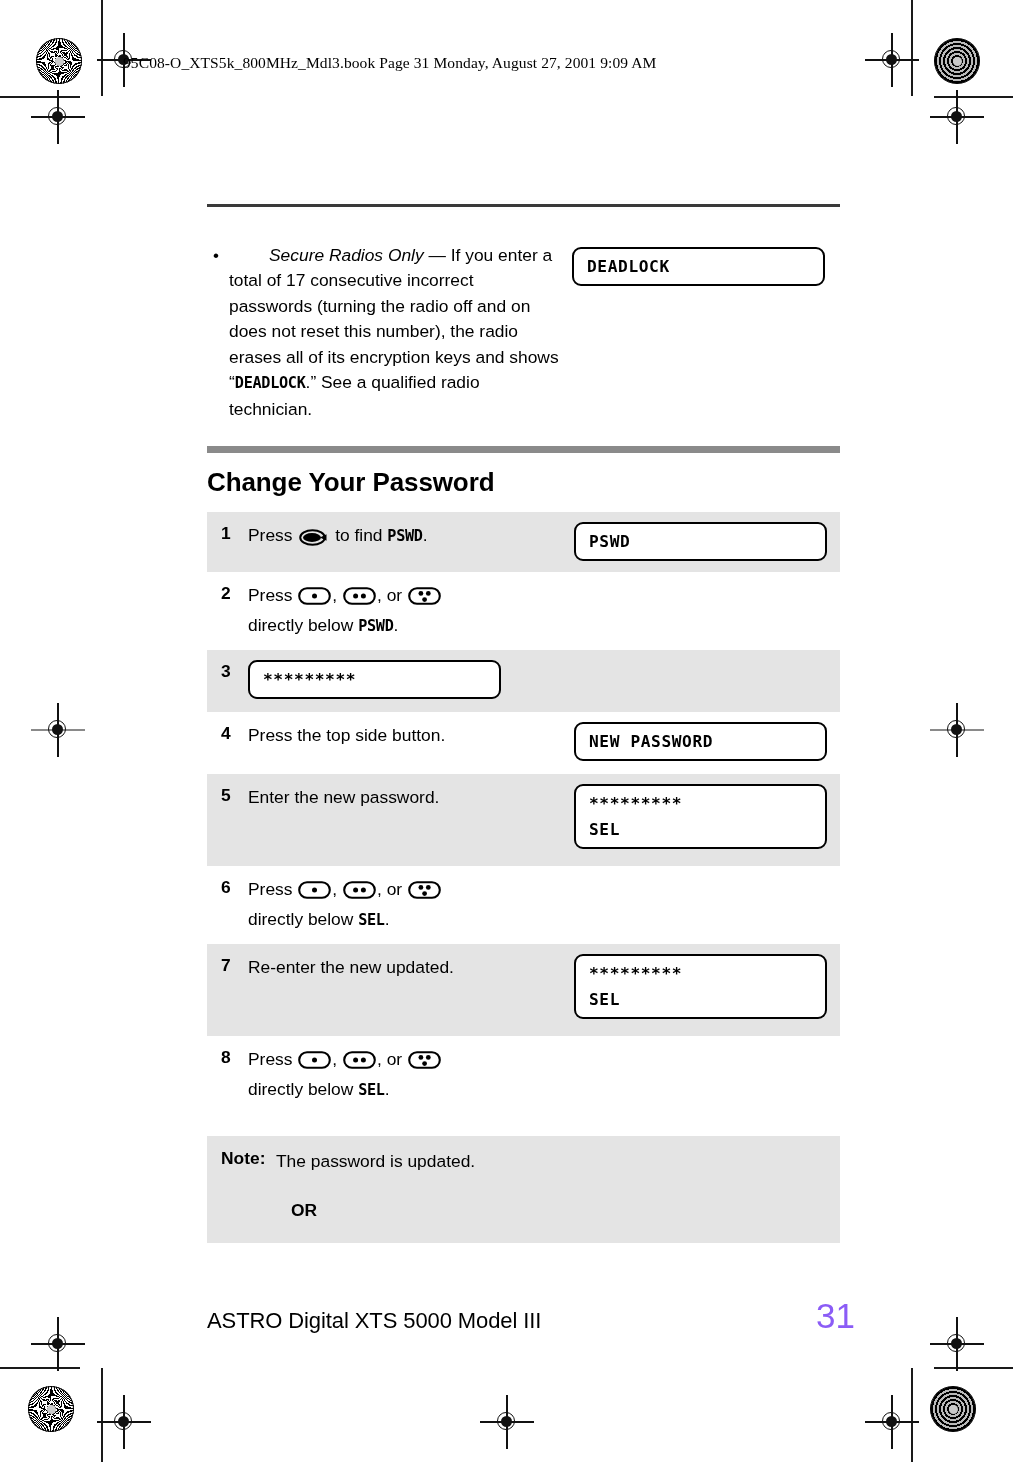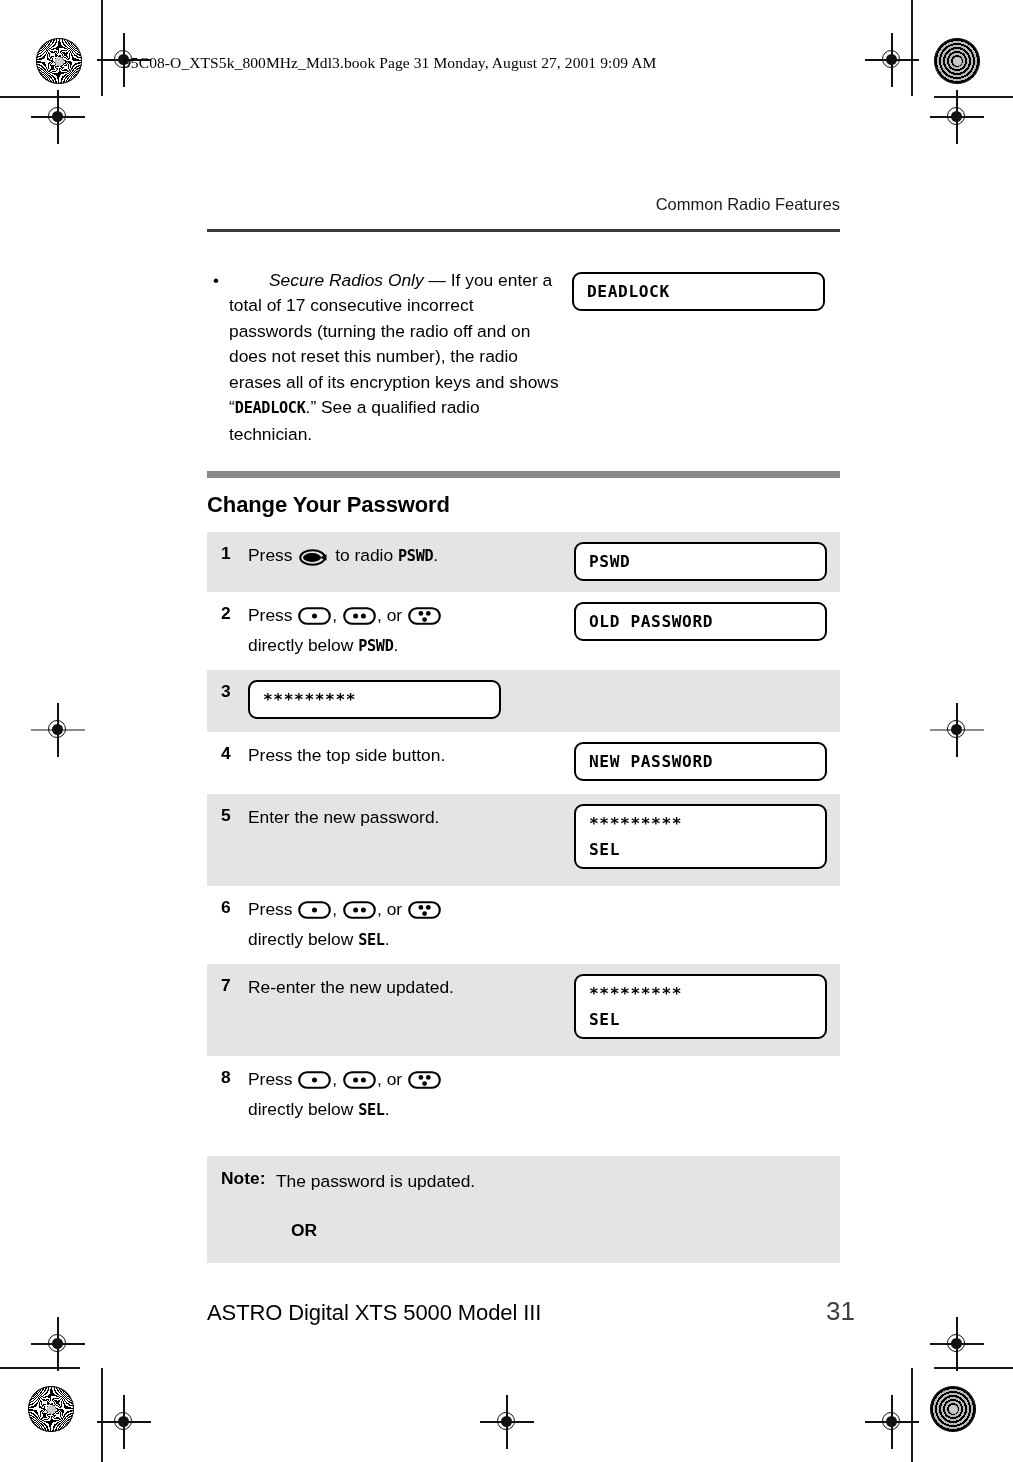--- a/index.html
+++ b/index.html
@@ -152,21 +152,21 @@
     line-height: 21px;
   }
   .display-box .line2 { margin-top: 5px; }
 
   .gray-bar {
     height: 6.5px;
     background: #8a8a8a;
     margin-top: 24px;
   }
   .section-title {
-    font-size: 22px;
+    font-size: 26px;
     font-weight: bold;
     color: #000;
     margin-top: 14px;
     margin-bottom: 14px;
     letter-spacing: -0.1px;
   }
 
   
   .steps { width: 633px; }
   .step-row {
@@ -236,22 +236,22 @@
     display: flex;
     align-items: baseline;
     justify-content: space-between;
   }
   .footer-title {
     font-size: 22px;
     color: #000000;
     letter-spacing: -0.1px;
   }
   .footer-page {
-    font-size: 26px;
-    color: #404040;
+    font-size: 35px;
+    color: #8b5cf6;
   }
 
   
   .btn-ico { display: inline-block; vertical-align: -4px; margin: 0 1px; }
   .oval-ico { display: inline-block; vertical-align: -5px; margin: 0 2px; }
 </style>
 </head>
 <body>
 
 <div class="marks">
@@ -340,21 +340,20 @@
       <div class="dot"></div>
   </div>
 </div>
 
 <div class="page">
 
   <div class="book-line">95C08-O_XTS5k_800MHz_Mdl3.book  Page 31  Monday, August 27, 2001  9:09 AM</div>
 
   <div class="content">
 
-    <div class="running-header">Common Radio Features</div>
     <div class="rule-dark"></div>
 
     <div class="bullet-block">
       <div class="bullet-col">
         <div class="bullet-row">
           <div class="bullet-dot">•</div>
           <div class="bullet-text">
             <i>Secure Radios Only</i><span> — If you enter a total of </span><b>17</b><span> consecutive incorrect passwords (turning the radio off and on does not reset this number), the radio erases all of its encryption keys and shows “</span><span class="lcd">DEADLOCK</span><span>.” See a qualified radio technician.</span>
           </div>
         </div>
@@ -371,21 +370,21 @@
 
     <div class="steps">
 
       <div class="step-row shaded" style="min-height:59px;">
         <div class="step-num">1</div>
         <div class="step-text">
           <span>Press </span><span class="oval-ico"><svg width="29" height="17" viewBox="0 0 29 17">
                 <ellipse cx="13.5" cy="8.5" rx="12.3" ry="7.3" fill="none" stroke="#000" stroke-width="2"></ellipse>
                 <ellipse cx="13" cy="8.5" rx="9" ry="4.4" fill="#000"></ellipse>
                 <path d="M21 8.5 L27.5 5.2 L27.5 11.8 Z" fill="#000"></path>
-              </svg></span><span> to radio </span><b class="lcd">PSWD</b><span>.</span>
+              </svg></span><span> to find </span><b class="lcd">PSWD</b><span>.</span>
         </div>
         <div class="step-disp">
           <div class="display-box">
             <div>PSWD</div>
           </div>
         </div>
       </div>
 
       <div class="step-row" style="min-height:74px;">
         <div class="step-num">2</div>
@@ -396,25 +395,20 @@
               </svg></span><span>, </span><span class="btn-ico"><svg width="33" height="18" viewBox="0 0 33 18">
                 <rect x="1.2" y="1.2" width="30.6" height="15.6" rx="7.8" fill="#fff" stroke="#000" stroke-width="2.1"></rect>
                 <circle cx="12.6" cy="9" r="2.5" fill="#000"></circle>
                 <circle cx="20.4" cy="9" r="2.5" fill="#000"></circle>
               </svg></span><span>, or </span><span class="btn-ico"><svg width="33" height="18" viewBox="0 0 33 18">
                 <rect x="1.2" y="1.2" width="30.6" height="15.6" rx="7.8" fill="#fff" stroke="#000" stroke-width="2.1"></rect>
                 <circle cx="12.9" cy="6.4" r="2.4" fill="#000"></circle>
                 <circle cx="20.3" cy="6.4" r="2.4" fill="#000"></circle>
                 <circle cx="16.6" cy="12.6" r="2.4" fill="#000"></circle>
               </svg></span><br><span>directly below </span><b class="lcd">PSWD</b><span>.</span>
-        </div>
-        <div class="step-disp">
-          <div class="display-box">
-            <div>OLD PASSWORD</div>
-          </div>
         </div>
       </div>
 
       <div class="step-row shaded" style="min-height:62px;">
         <div class="step-num">3</div>
         <div class="step-disp">
           <div class="display-box">
             <div>*********</div>
           </div>
         </div>

